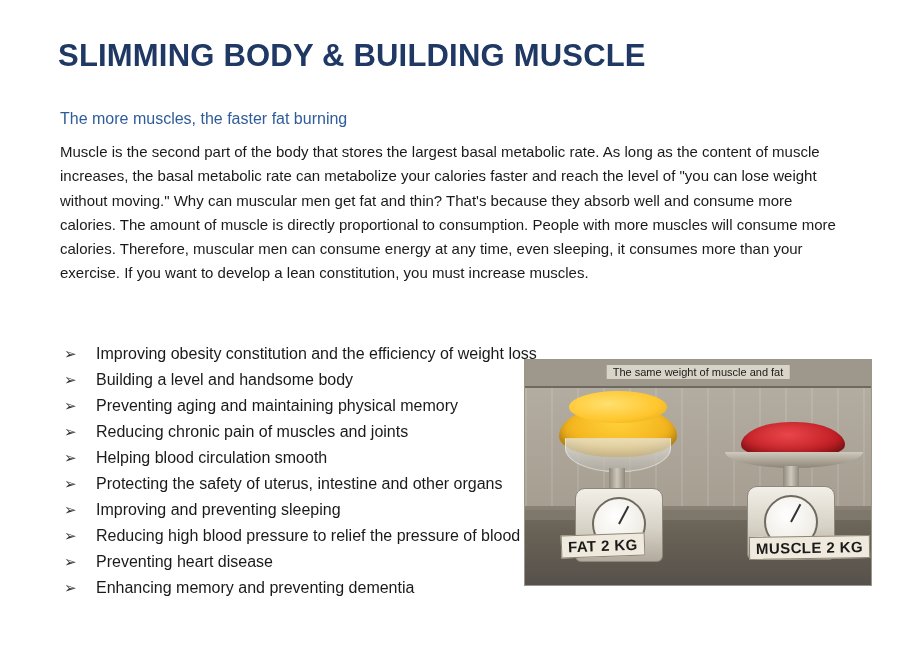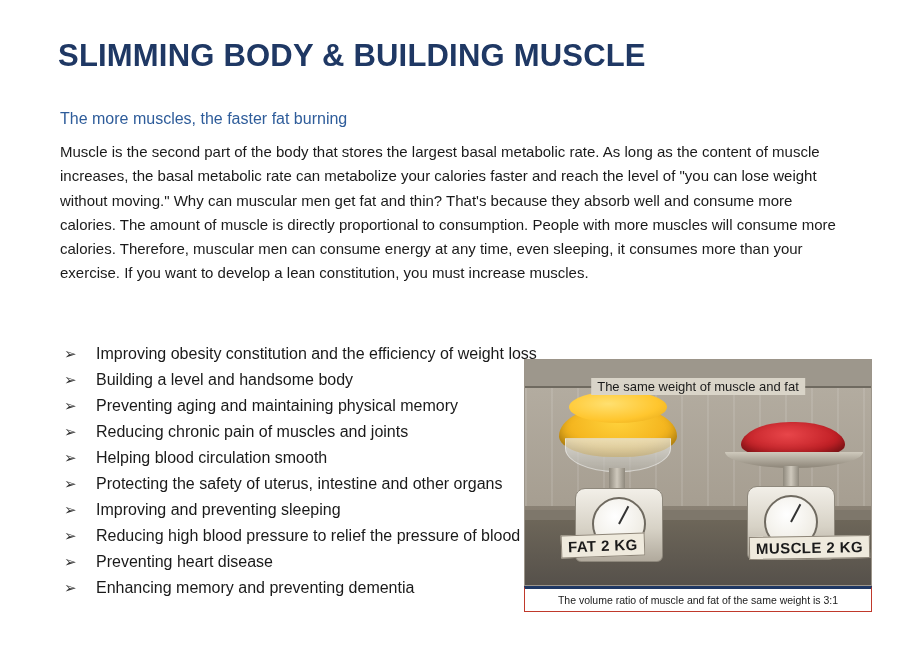--- a/index.html
+++ b/index.html
@@ -100,22 +100,22 @@
   .photo .shelf-top {
     position: absolute;
     left: 0; top: 0; width: 100%; height: 26px;
     background: #9d978c;
     border-bottom: 2px solid #6f6a60;
   }
   .photo .caption-top {
     position: absolute;
     left: 50%;
     transform: translateX(-50%);
-    top: 18px;
-    font-size: 13px;
+    top: 5px;
+    font-size: 11px;
     color: #1a1a1a;
     background: #d9d4c8;
     padding: 1px 6px;
     white-space: nowrap;
   }
   .photo .wall {
     position: absolute;
     left: 0; top: 26px; width: 100%; height: 120px;
     background: linear-gradient(180deg,#b3aca0 0%, #a69e91 100%);
   }
@@ -305,17 +305,14 @@
       <div class="dial"></div>
     </div>
 
     <div class="shelf-top"></div>
     <div class="caption-top">The same weight of muscle and fat</div>
 
     <div class="label-box label-fat">FAT 2 KG</div>
     <div class="label-box label-muscle">MUSCLE 2 KG</div>
   </div>
 
-  <div class="photo-caption">
-    <span>The volume ratio of muscle and fat of the same weight is 3:1</span>
-  </div>
 
 </div>
 
 </body></html>

